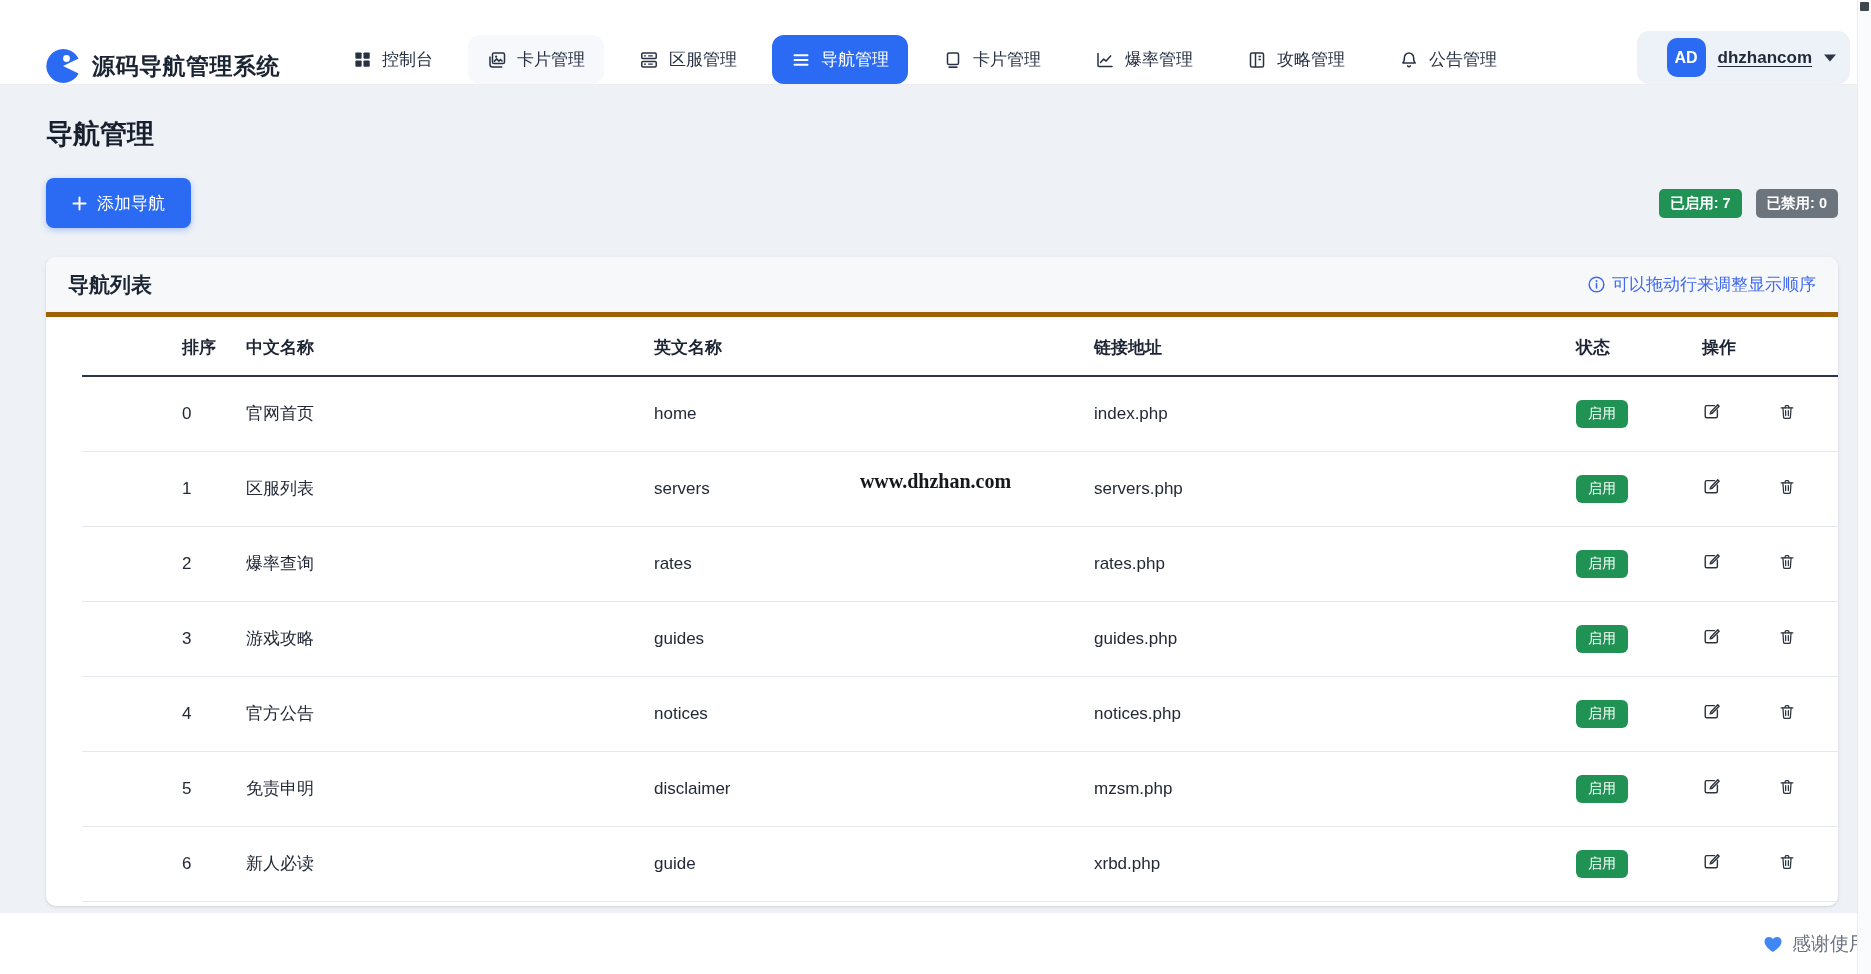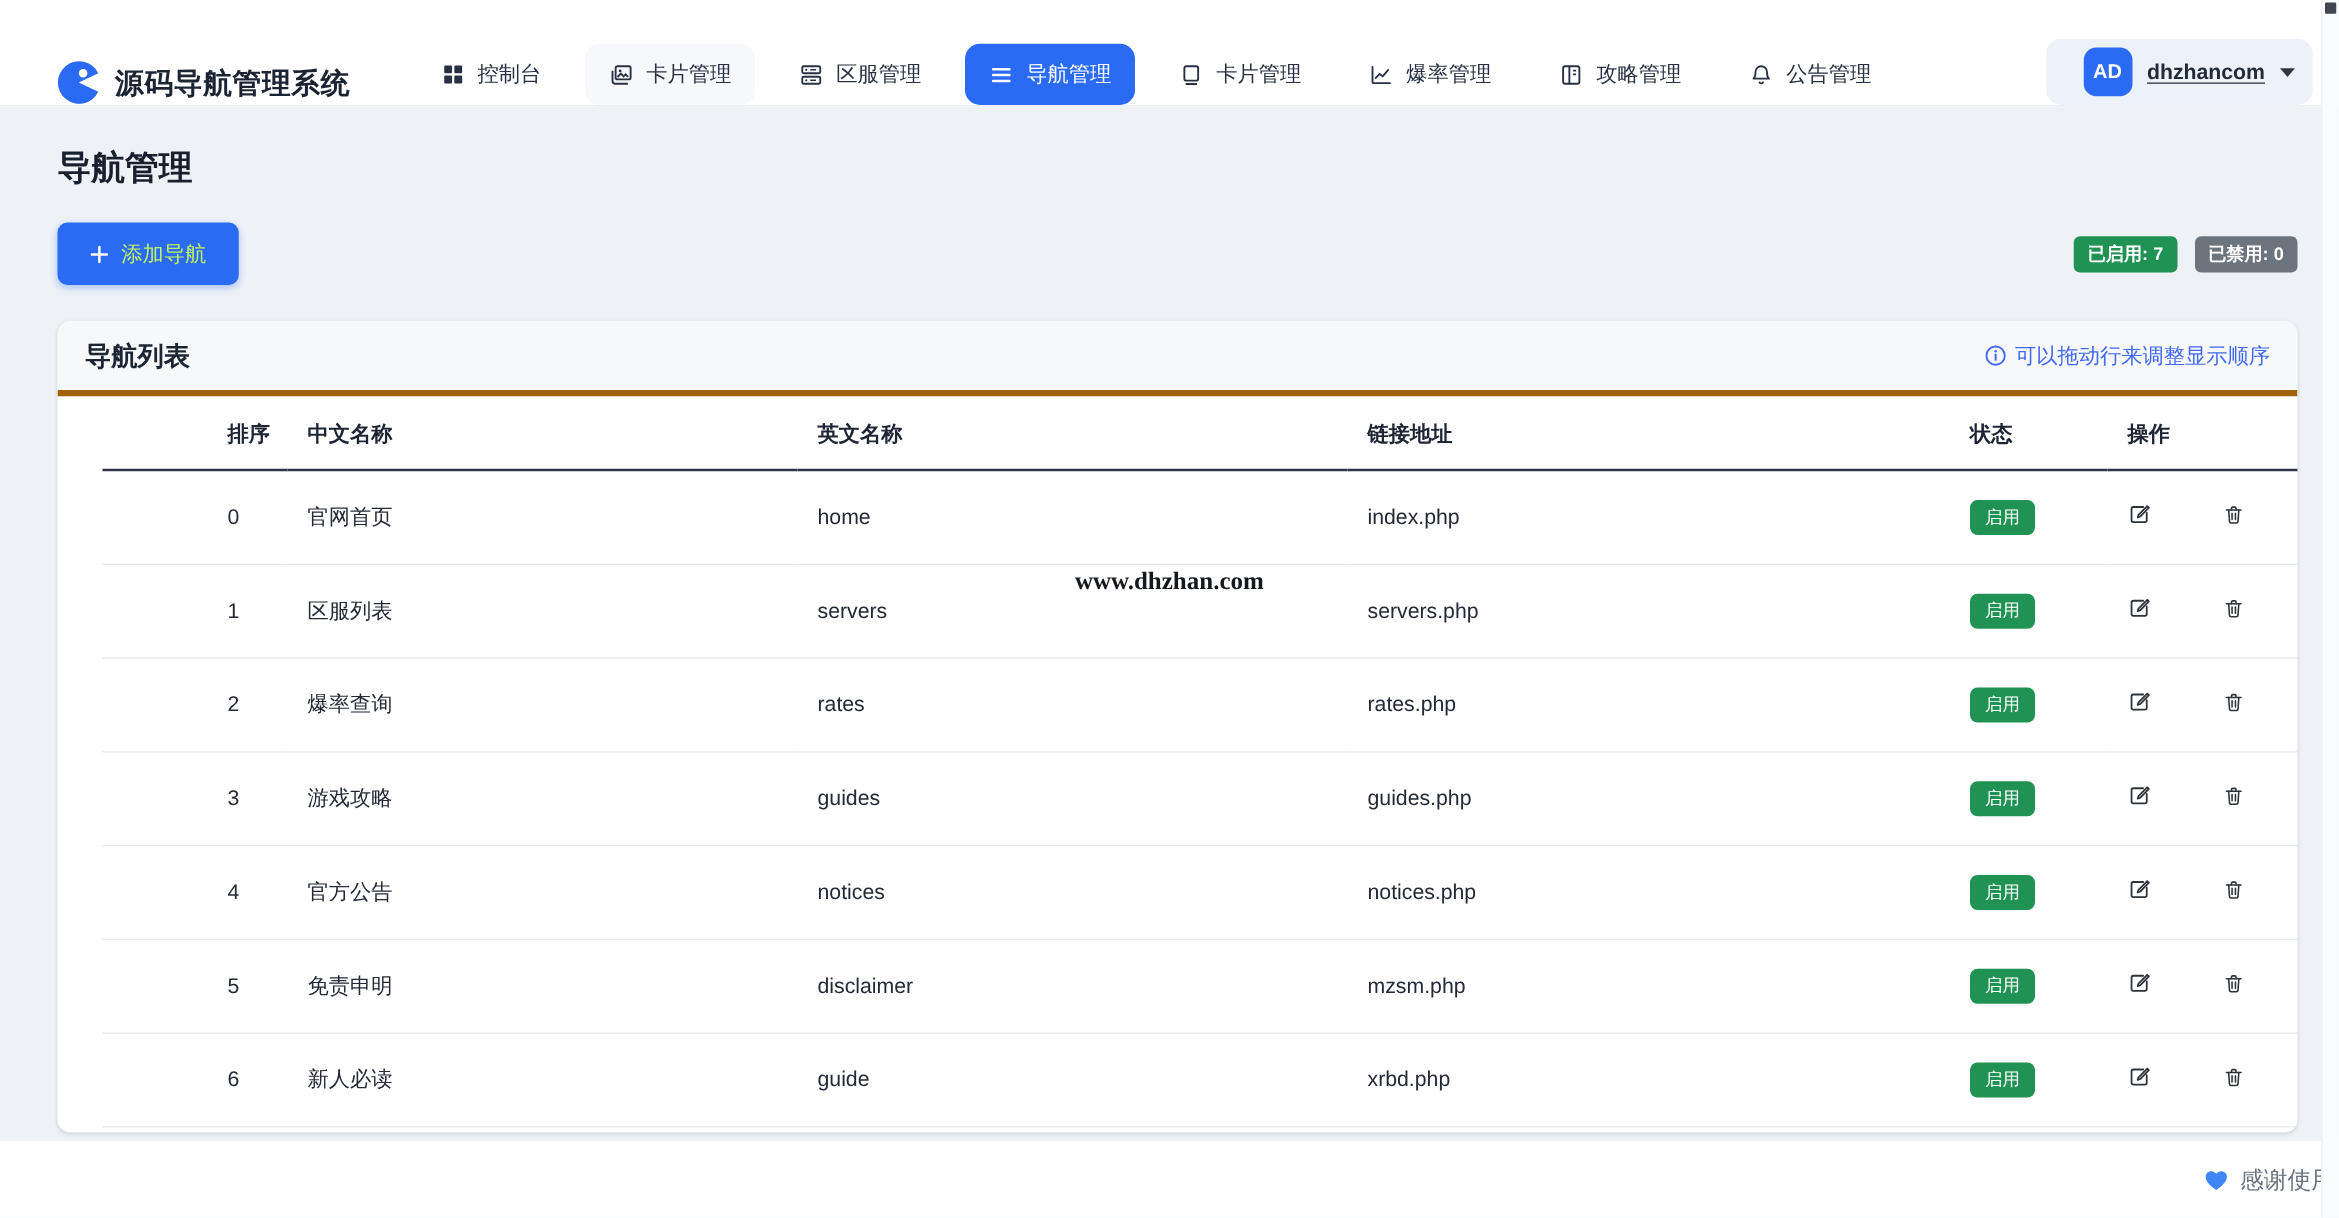--- a/index.html
+++ b/index.html
@@ -36,21 +36,21 @@
   .avatar {
     width:39px; height:39px; border-radius:10px; background:#2b6af3; color:#fff;
     font-weight:700; font-size:16px; display:flex; align-items:center; justify-content:center;margin-left:16px;
   }
   .username { font-size:17px; font-weight:700; color:#222b3a; text-decoration:underline; text-underline-offset:3px; }
   
   main { padding:0 33px 0 46px; }
   .page-title { font-size:27px; margin-top:31px; color:#18202e; font-weight:700; }
   .toolbar { display:flex; justify-content:space-between; align-items:center; margin-top:26px; }
   .add-btn {
-    display:inline-flex; align-items:center; gap:10px; background:#2b6af3; color:#bef264;
+    display:inline-flex; align-items:center; gap:10px; background:#2b6af3; color:#ffffff;
     border:none; border-radius:8px; padding:0 26px; height:50px; font-size:17px;
     font-family:inherit; cursor:pointer; box-shadow:0 2px 6px rgba(43,106,243,.35);
   }
   .badge-group { display:flex; gap:14px; }
   .badge-top { font-weight:700; color:#fff; font-size:14.5px; padding:5px 11px; border-radius:5px; }
   .badge-enabled { background:#1f9254; }
   .badge-disabled { background:#6c757d; }
   
   .card {
     margin-top:29px; background:#fff; border-radius:10px; overflow:hidden;
@@ -75,21 +75,21 @@
   .col-status { width:126px; }
   .status-badge {
     background:#1f9254; color:#fff; font-size:14px; font-weight:400;
     padding:5px 12px; border-radius:6px; display:inline-block;
   }
   .action-btn { background:none; border:none; cursor:pointer; color:#2d333b; padding:0; line-height:0; }
   .action-btn + .action-btn { margin-left:52px; }
   tbody tr { cursor:grab; }
   
   .watermark {
-    position:absolute; top:454px; left:50%; transform:translateX(-50%);
+    position:absolute; top:470px; left:50%; transform:translateX(-50%);
     font-family:"Liberation Serif","DejaVu Serif",serif; font-weight:700;
     font-size:20px; color:#15181c; z-index:5; pointer-events:none;
   }
   .footer { position:absolute; left:0; right:0; bottom:0; height:61px; background:#fff; z-index:6; }
   .footer-content {
     position:absolute; left:1763px; top:50%; transform:translateY(-50%);
     display:flex; align-items:center; gap:9px; white-space:nowrap;
     color:#6a7280; font-size:19px;
   }
   .scroll-track {

